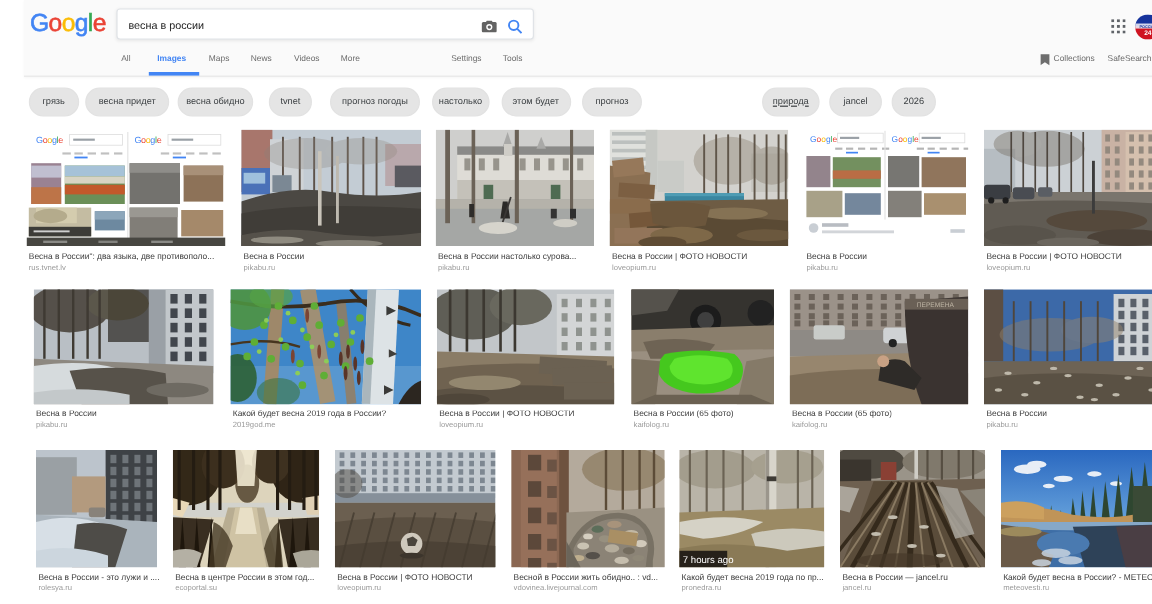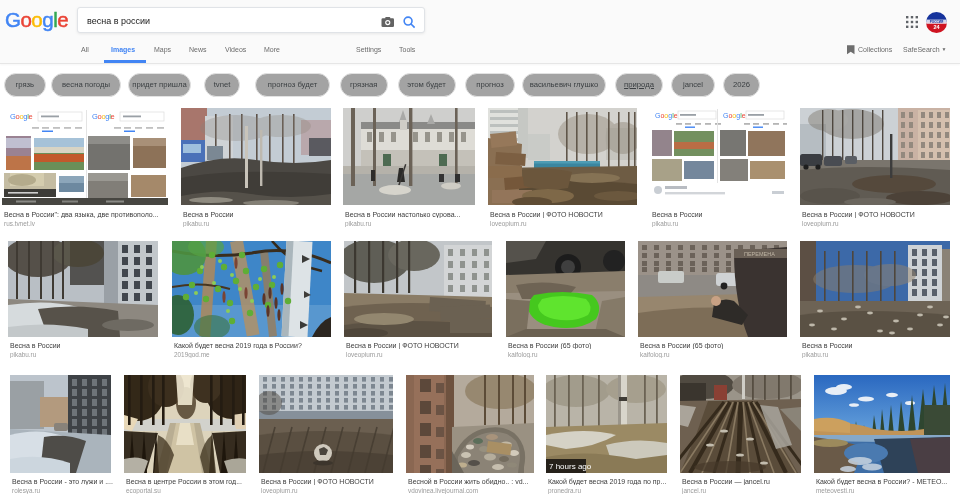--- a/index.html
+++ b/index.html
@@ -1,22 +1,22 @@
 <!DOCTYPE html>
 <html><head>
 <meta charset="utf-8">
 <style>
   * { margin:0; padding:0; box-sizing:border-box; }
   html,body { width:960px; height:503px; background:#fff; font-family:"Liberation Sans", sans-serif; overflow:hidden; }
   .abs { position:absolute; }
-  #page { position:relative; width:780px; height:503px; }
+  #page { position:relative; width:780px; height:503px;margin-left:20px; }
   #header { position:absolute; left:0; top:0; width:960px; height:64px; background:#fafafa; border-bottom:1px solid #e6e6e6; box-shadow:0 1px 2px rgba(0,0,0,0.04); }
   .logo { position:absolute; left:5px; top:7.5px; font-size:20.5px; letter-spacing:-0.5px; font-weight:400; -webkit-text-stroke-width:0.5px; }
   .tab { position:absolute; top:46px; font-size:7px; color:#6b6b6b; white-space:nowrap; }
-  .chip { position:absolute; top:73px; height:24px; border:1px solid #e2e2e2; border-radius:12px; background:#a3a3a3; color:#3c4043; font-size:7.7px; line-height:22px; text-align:center; white-space:nowrap; }
+  .chip { position:absolute; top:73px; height:24px; border:1px solid #e2e2e2; border-radius:12px; background:#e5e5e5; color:#3c4043; font-size:7.7px; line-height:22px; text-align:center; white-space:nowrap; }
   .cap1 { position:absolute; font-size:7px; color:#3c3c3c; white-space:nowrap; overflow:hidden; }
   .cap2 { position:absolute; font-size:6.4px; color:#9a9a9a; white-space:nowrap; overflow:hidden; }
   .tile { position:absolute; overflow:hidden; }
   .tile svg { display:block; width:100%; height:100%; }
 </style>
 </head>
 <body>
 <div id="page">
   <div id="header"></div>
   <div class="logo"><span style="color:#4285F4">G</span><span style="color:#EA4335">o</span><span style="color:#FBBC05">o</span><span style="color:#4285F4">g</span><span style="color:#34A853">l</span><span style="color:#EA4335">e</span></div>
@@ -75,28 +75,27 @@
   <div class="tab" style="left:399px;">Tools</div>
   <div class="abs" style="left:104px;top:60px;width:42px;height:3px;background:#4285f4;"></div>
 
   <svg class="abs" style="left:847px;top:45px" width="7.5" height="9.5" viewBox="0 0 9 11">
       <path d="M0 0 h9 v11 l-4.5 -3 l-4.5 3 z" fill="#6e6e6e"></path>
     </svg>
   <div class="tab" style="left:858px;">Collections</div>
   <div class="tab" style="left:903px;">SafeSearch <span style="font-size:5px;vertical-align:1px;">▼</span></div>
 
   <div class="chip" style="left:4px;width:41.5px;">грязь</div>
-  <div class="chip" style="left:51px;width:70px;">весна погоды</div>
-  <div class="chip" style="left:128px;width:63px;">придет пришла</div>
+  <div class="chip" style="left:51px;width:70px;">весна придет</div>
+  <div class="chip" style="left:128px;width:63px;">весна обидно</div>
   <div class="chip" style="left:204px;width:36px;">tvnet</div>
-  <div class="chip" style="left:255px;width:75px;">прогноз будет</div>
-  <div class="chip" style="left:340px;width:47.5px;">грязная</div>
+  <div class="chip" style="left:255px;width:75px;">прогноз погоды</div>
+  <div class="chip" style="left:340px;width:47.5px;">настолько</div>
   <div class="chip" style="left:397.5px;width:58px;">этом будет</div>
   <div class="chip" style="left:465px;width:50px;">прогноз</div>
-  <div class="chip" style="left:522px;width:84px;">васильевич глушко</div>
   <div class="chip" style="left:615px;width:48px;text-decoration:underline;">природа</div>
   <div class="chip" style="left:671px;width:44px;">jancel</div>
   <div class="chip" style="left:723px;width:37px;">2026</div>
 
   <div class="tile" style="left:2px;top:108px;width:166px;height:97px;">
       <svg viewBox="0 0 166 97" preserveAspectRatio="none">
         <rect width="166" height="97" fill="#ffffff"></rect>
         <text x="8" y="11" font-size="7.5" font-family="Liberation Sans" letter-spacing="-0.3"><tspan fill="#4285F4">G</tspan><tspan fill="#EA4335">o</tspan><tspan fill="#FBBC05">o</tspan><tspan fill="#4285F4">g</tspan><tspan fill="#34A853">l</tspan><tspan fill="#EA4335">e</tspan></text>
         <rect x="36" y="4" width="44" height="9" fill="#fff" stroke="#ddd" stroke-width="0.7"></rect>
         <rect x="39" y="7.5" width="18" height="1.8" fill="#9aa0a6"></rect>

